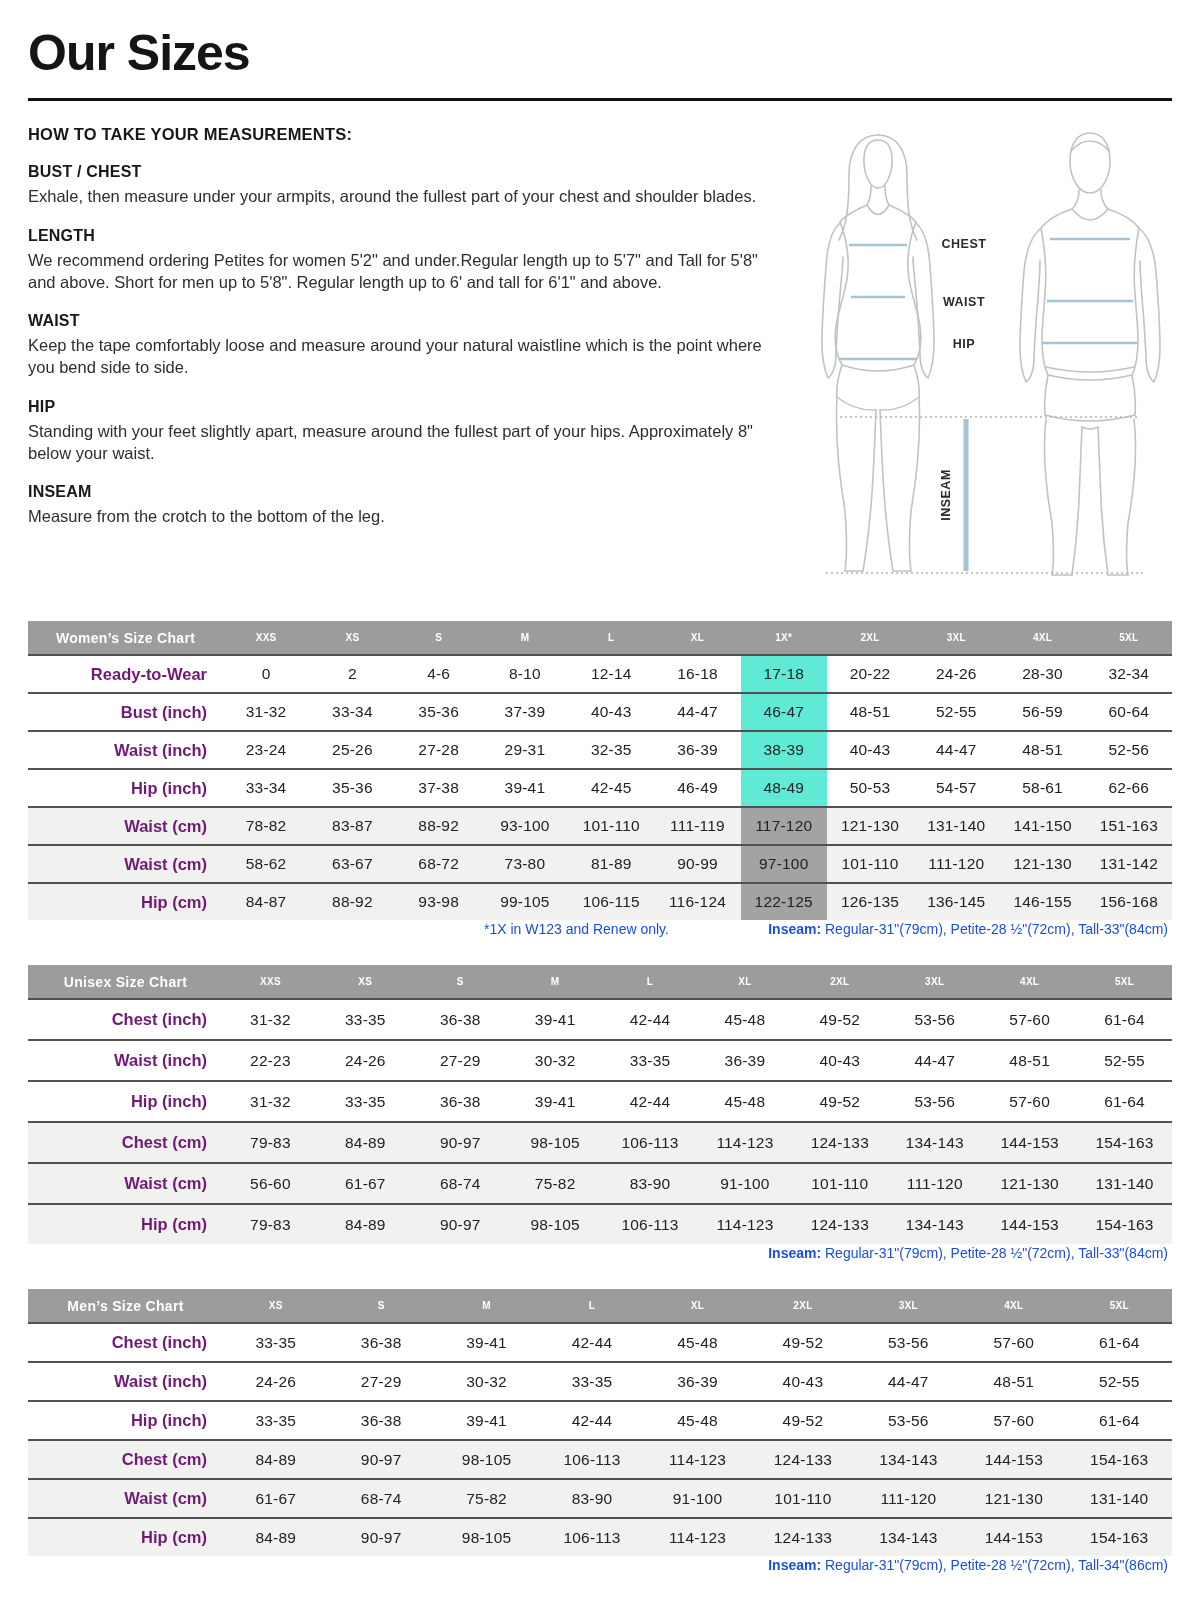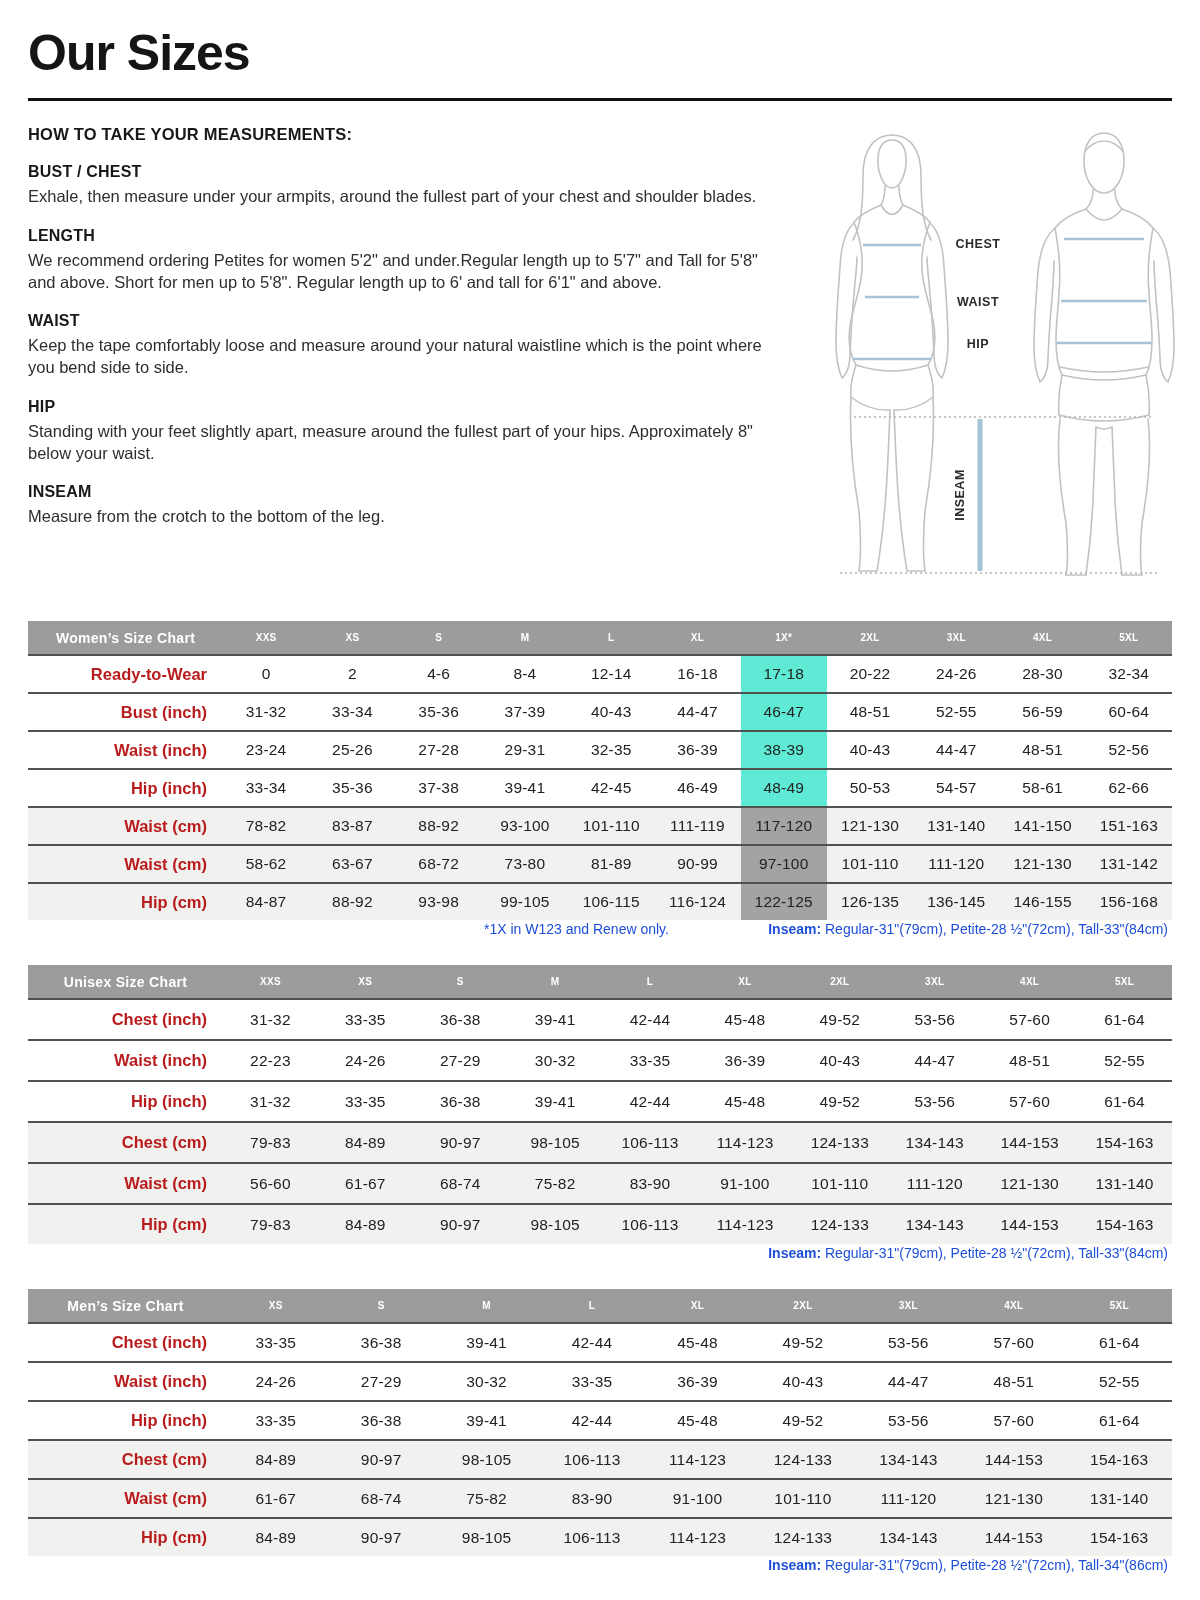--- a/index.html
+++ b/index.html
@@ -1,20 +1,20 @@
 <!DOCTYPE html>
 <html><head>
 <meta charset="utf-8">
 <style>
   html,body{margin:0;padding:0;background:#fff;}
   body{width:1200px;font-family:"Liberation Sans",sans-serif;color:#1e1e1e;}
   .page{padding:24px 28px 28px;}
   .page-title{font-size:50px;font-weight:800;letter-spacing:-1px;color:#151515;margin:0 0 16px;}
   .rule{border-top:3px solid #101010;margin:0 0 24px;}
-  .content{display:flex;gap:20px;align-items:flex-start;}
+  .content{display:flex;gap:6px;align-items:flex-start;}
   .text-col{width:756px;flex:0 0 auto;}
   .how-to{font-size:16.5px;font-weight:800;letter-spacing:.2px;margin:0 0 4px;color:#181818;}
   .section{margin-top:19px;}
   .section h3{font-size:16px;font-weight:800;margin:0 0 5px;color:#181818;letter-spacing:.2px;}
   .section p{font-size:16.5px;line-height:1.32;margin:0;color:#2e2e2e;max-width:748px;}
   .diagram{width:392px;flex:0 0 auto;margin-top:2px;}
   .fig path{fill:none;stroke:#c2c2c2;stroke-width:1.6;stroke-linecap:round;stroke-linejoin:round;}
   .blueline{stroke:#a4c4d6;stroke-width:2.6;fill:none;}
   .dotted{stroke:#b4b4b4;stroke-width:1.4;stroke-dasharray:2 3;fill:none;}
   .inseam-bar{stroke:#a4c4d6;stroke-width:5;fill:none;}
@@ -22,21 +22,21 @@
 
   .size-table{margin-top:28px;--label-w:195px;}
   .t-row{display:grid;grid-template-columns:var(--label-w) repeat(var(--cols),1fr);align-items:center;}
   .table-0 .t-row{height:36px;}
   .table-1 .t-row{height:39px;}
   .table-2 .t-row{height:37px;}
   .size-table .t-head{height:33px;background:#9c9c9c;}
   .t-row + .t-row{border-top:2px solid #515151;}
   .t-head .t-label{color:#fff;font-weight:700;font-size:14px;text-align:center;padding-right:0;letter-spacing:.3px;}
   .t-head .t-cell{color:#fff;font-weight:700;font-size:10px;letter-spacing:.3px;}
-  .t-label{text-align:right;padding-right:16px;font-weight:700;font-size:16.5px;color:#b91c1c;height:100%;display:flex;align-items:center;justify-content:flex-end;}
+  .t-label{text-align:right;padding-right:16px;font-weight:700;font-size:16.5px;color:#701a75;height:100%;display:flex;align-items:center;justify-content:flex-end;}
   .t-head .t-label{justify-content:center;display:flex;align-items:center;}
   .t-cell{text-align:center;font-size:15.5px;letter-spacing:.2px;color:#222;height:100%;display:flex;align-items:center;justify-content:center;}
   .plain{background:#fff;}
   .shaded{background:#f1f1ef;}
   .plain .hl{background:#5eead4;}
   .shaded .hl{background:#a3a3a3;}
   .t-footnote{display:flex;font-size:14px;margin-top:1px;color:#1d4ed8;padding-right:4px;}
   .fn-left{margin-left:40%;}
   .fn-right{margin-left:auto;}
   .fn-right b{font-weight:700;}
@@ -155,21 +155,21 @@
         <div class="t-cell">2XL</div>
         <div class="t-cell">3XL</div>
         <div class="t-cell">4XL</div>
         <div class="t-cell">5XL</div>
       </div>
       <div class="t-row plain">
         <div class="t-label">Ready-to-Wear</div>
         <div class="t-cell">0</div>
         <div class="t-cell">2</div>
         <div class="t-cell">4-6</div>
-        <div class="t-cell">8-4</div>
+        <div class="t-cell">8-10</div>
         <div class="t-cell">12-14</div>
         <div class="t-cell">16-18</div>
         <div class="t-cell hl">17-18</div>
         <div class="t-cell">20-22</div>
         <div class="t-cell">24-26</div>
         <div class="t-cell">28-30</div>
         <div class="t-cell">32-34</div>
       </div>
       <div class="t-row plain">
         <div class="t-label">Bust (inch)</div>

